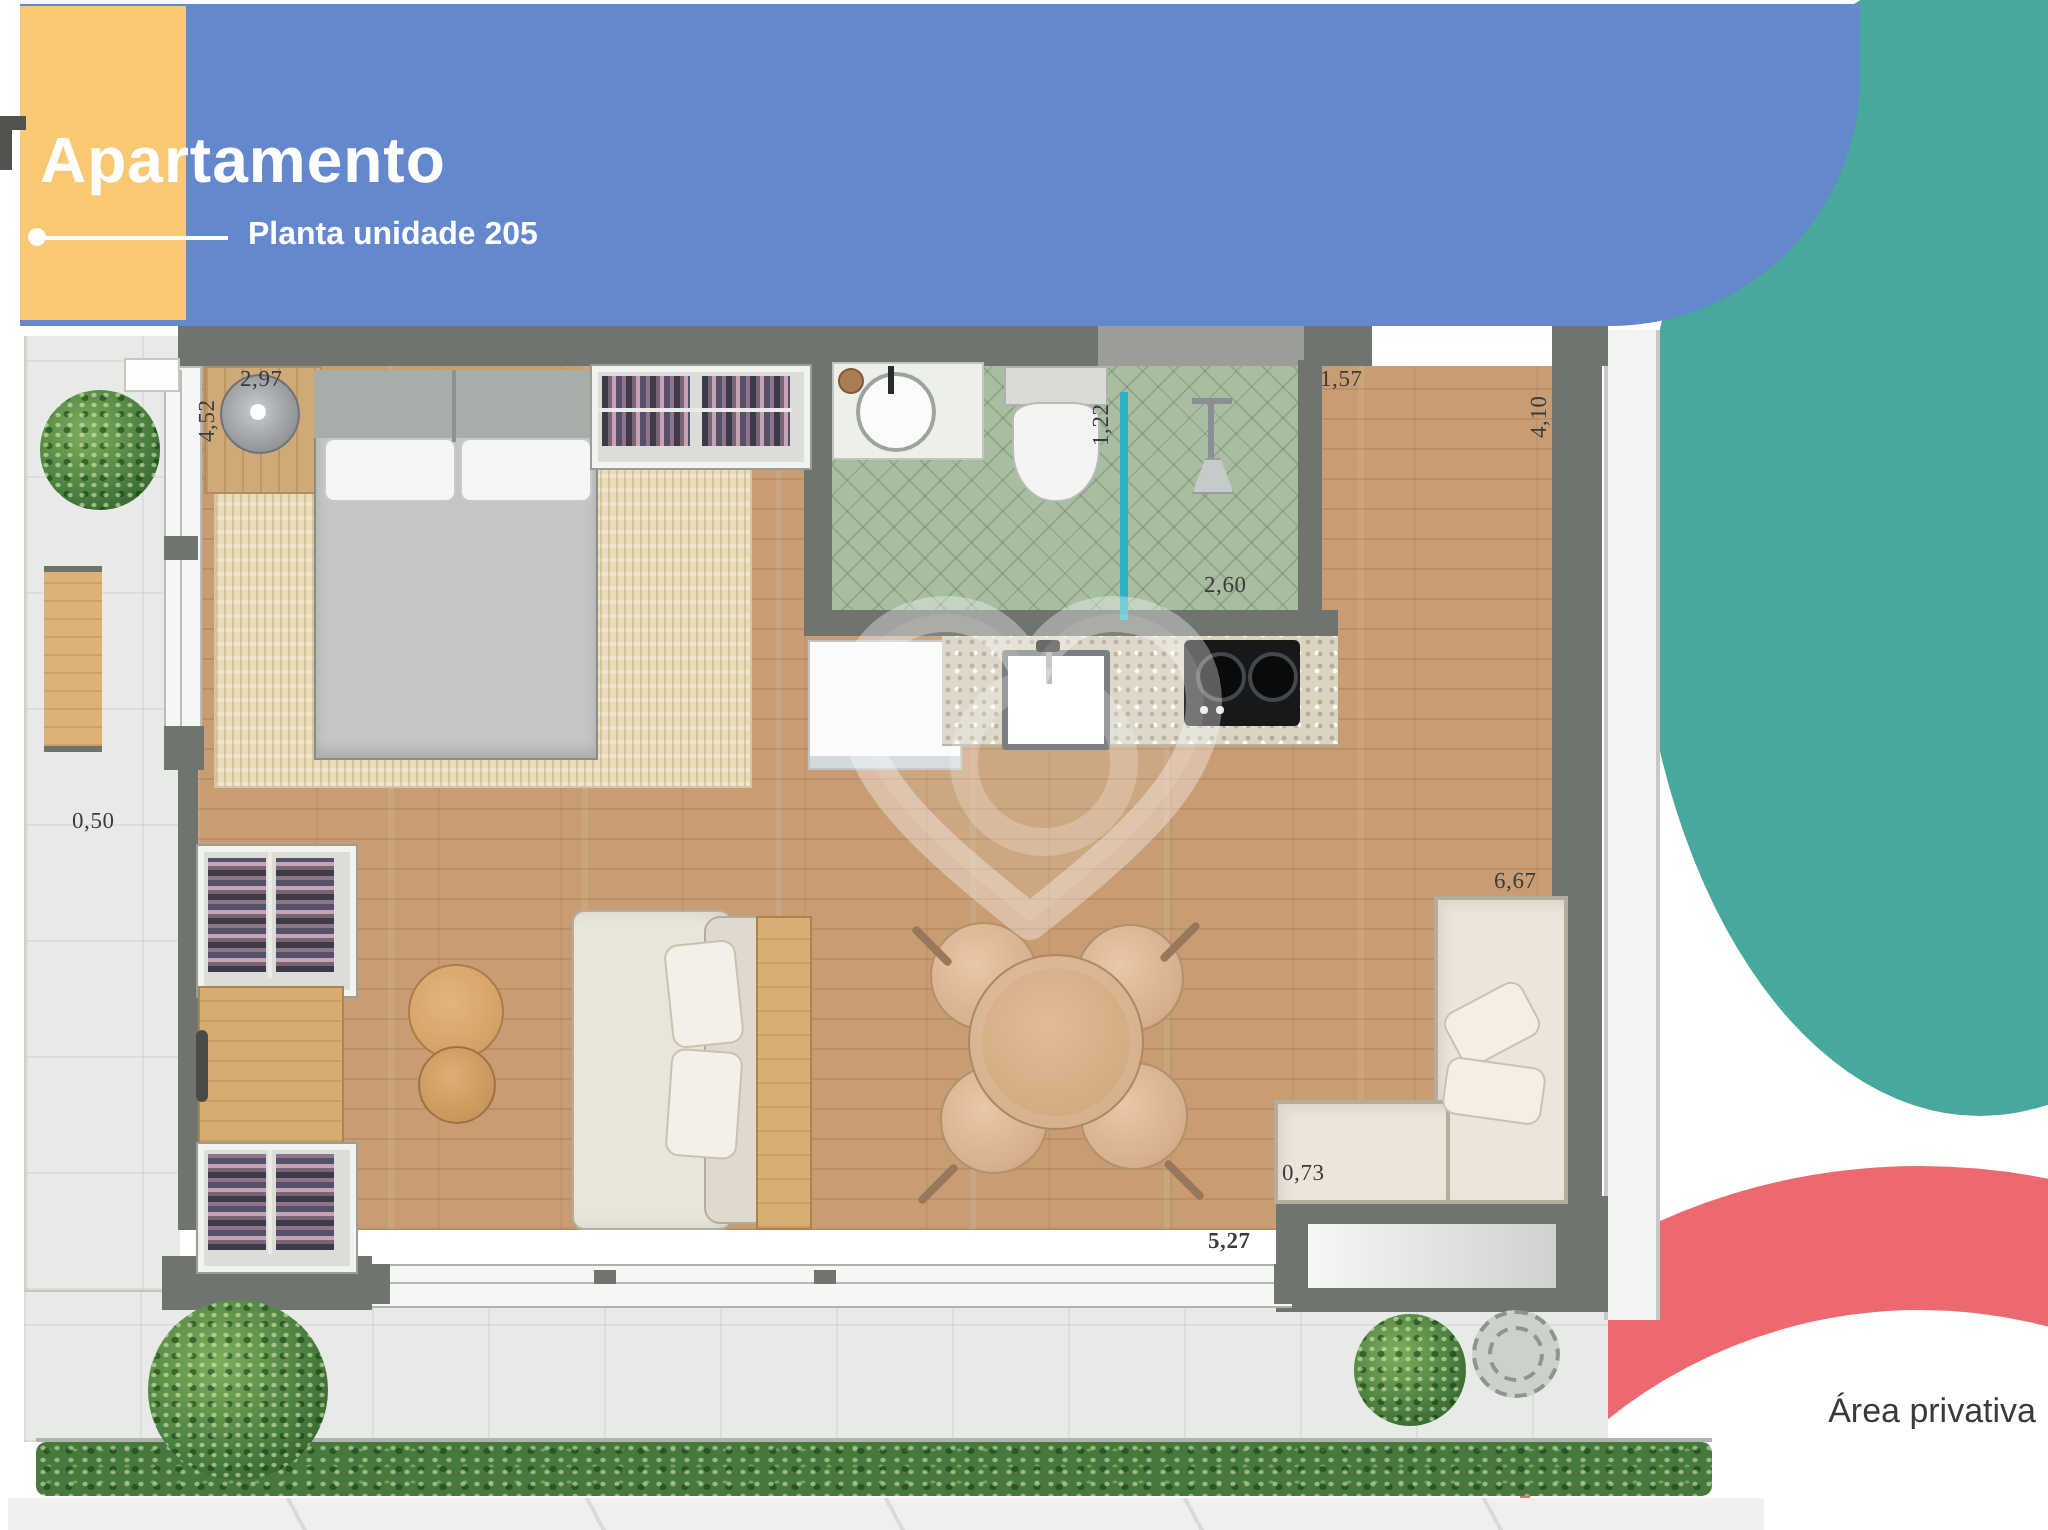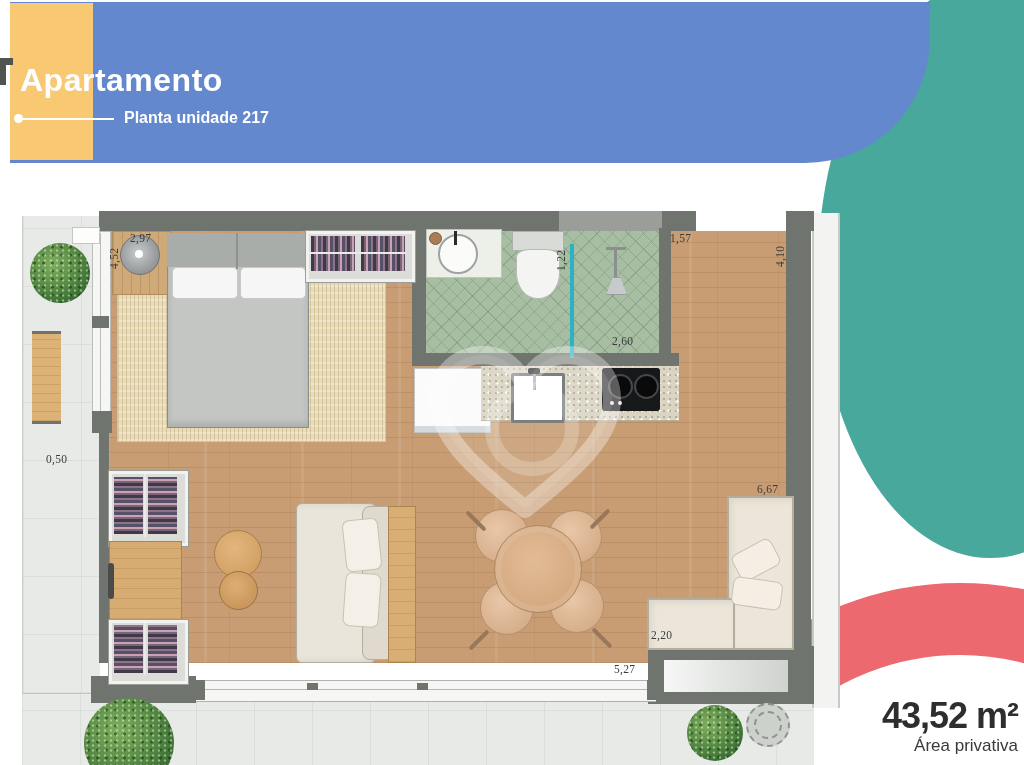--- a/index.html
+++ b/index.html
@@ -19,21 +19,21 @@
            background:#fff;z-index:4;}
   .hdr-line{position:absolute;left:22px;top:118px;width:92px;height:2px;background:#fff;z-index:4;}
   .hdr-sub{position:absolute;left:124px;top:109px;z-index:4;color:#fff;font-size:16px;font-weight:700;}
   .tmark1{position:absolute;left:0;top:58px;width:13px;height:7px;background:#51544e;z-index:4;}
   .tmark2{position:absolute;left:0;top:58px;width:6px;height:27px;background:#51544e;z-index:4;}
   
   .area-box{position:absolute;right:6px;top:696px;text-align:right;z-index:3;}
   .area-value{font-size:36px;font-weight:800;color:#2e2e30;letter-spacing:-1px;line-height:1.1;}
   .area-label{font-size:17px;color:#3a3a3c;margin-top:0;}
   
-  .plan{position:absolute;left:22px;top:163px;width:860px;height:530px;z-index:2;margin-top:48px;}
+  .plan{position:absolute;left:12px;top:163px;width:860px;height:530px;z-index:2;}
   .plan *{position:absolute;}
   .terrace{background:#e8eae7;background-image:
       repeating-linear-gradient(0deg,rgba(0,0,0,.05) 0 1px,transparent 1px 58px),
       repeating-linear-gradient(90deg,rgba(0,0,0,.05) 0 1px,transparent 1px 58px);}
   .wood{background-color:#c89d74;background-image:
       repeating-linear-gradient(0deg,rgba(92,56,26,.13) 0 1px,transparent 1px 15px),
       repeating-linear-gradient(90deg,rgba(255,255,255,.07) 0 3px,transparent 3px 97px),
       repeating-linear-gradient(90deg,rgba(92,56,26,.07) 0 1px,transparent 1px 61px);}
   .wall{background:#70746e;}
   .bath-floor{background-color:#a8bea3;background-image:
@@ -75,21 +75,21 @@
 <div class="teal-blob"></div>
 <svg class="red-ring" width="264" height="225" viewBox="0 0 264 225">
   <circle cx="200" cy="365" r="286" fill="none" stroke="#ec6a6f" stroke-width="72"></circle>
 </svg>
 
 <div class="header-panel"></div>
 <div class="yellow-block"></div>
 <div class="hdr-title">Apartamento</div>
 <div class="hdr-dot"></div>
 <div class="hdr-line"></div>
-<div class="hdr-sub">Planta unidade 217</div>
+<div class="hdr-sub">Planta unidade 205</div>
 <div class="tmark1"></div>
 <div class="tmark2"></div>
 
 <div class="plan">
 
   <div class="terrace" style="left:0;top:5px;width:77px;height:477px;border-left:1px solid #ccd0cb;"></div>
   <div class="terrace" style="left:0;top:482px;width:792px;height:75px;border-top:1px solid #c2c5c0;"></div>
   <div style="left:790px;top:2px;width:24px;height:495px;background:#f3f4f2;border-left:2px solid #c6c9c5;border-right:2px solid #c6c9c5;"></div>
 
   <div class="wood" style="left:85px;top:17px;width:704px;height:435px;"></div>
@@ -209,20 +209,19 @@
   </svg>
 
   <div class="lbl vlbl" style="left:86px;top:58px;">4,52</div>
   <div class="lbl" style="left:108px;top:21px;">2,97</div>
   <div class="lbl vlbl" style="left:533px;top:60px;">1,22</div>
   <div class="lbl" style="left:590px;top:124px;">2,60</div>
   <div class="lbl" style="left:648px;top:21px;">1,57</div>
   <div class="lbl vlbl" style="left:752px;top:56px;">4,10</div>
   <div class="lbl" style="left:24px;top:242px;">0,50</div>
   <div class="lbl" style="left:735px;top:272px;">6,67</div>
-  <div class="lbl" style="left:629px;top:418px;">2,20</div>
-  <div class="lbl" style="left:592px;top:452px;">5,27</div>
+  <div class="lbl" style="left:629px;top:418px;">0,73</div>
+  <div class="lbl" style="left:592px;top:452px;font-weight:bold;">5,27</div>
 </div>
 
 <div class="area-box">
-  <div class="area-value">43,52 m²</div>
   <div class="area-label">Área privativa</div>
 </div>
 
 </body></html>

